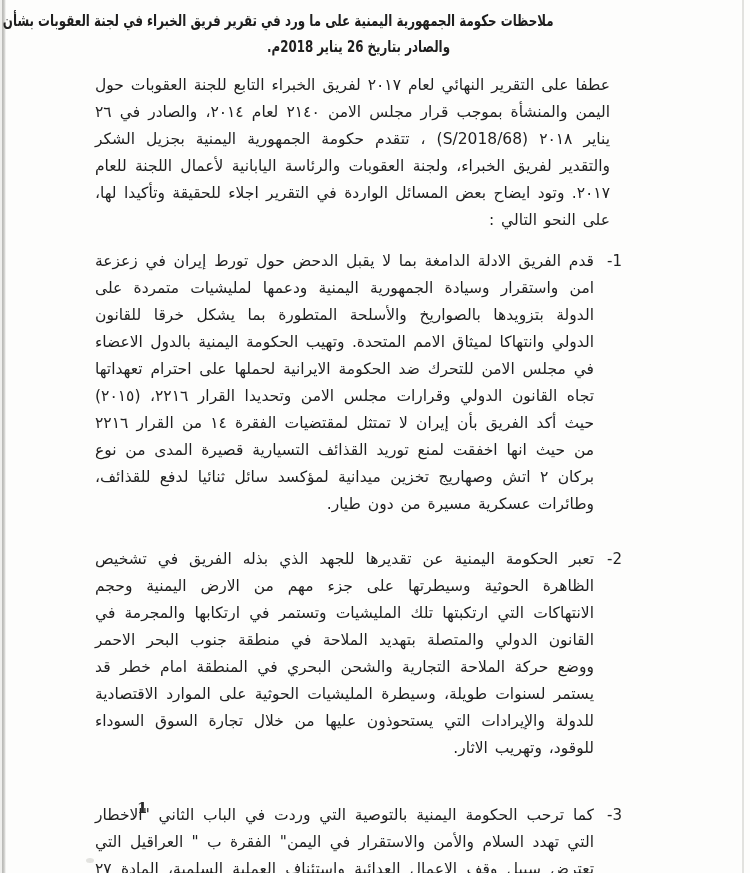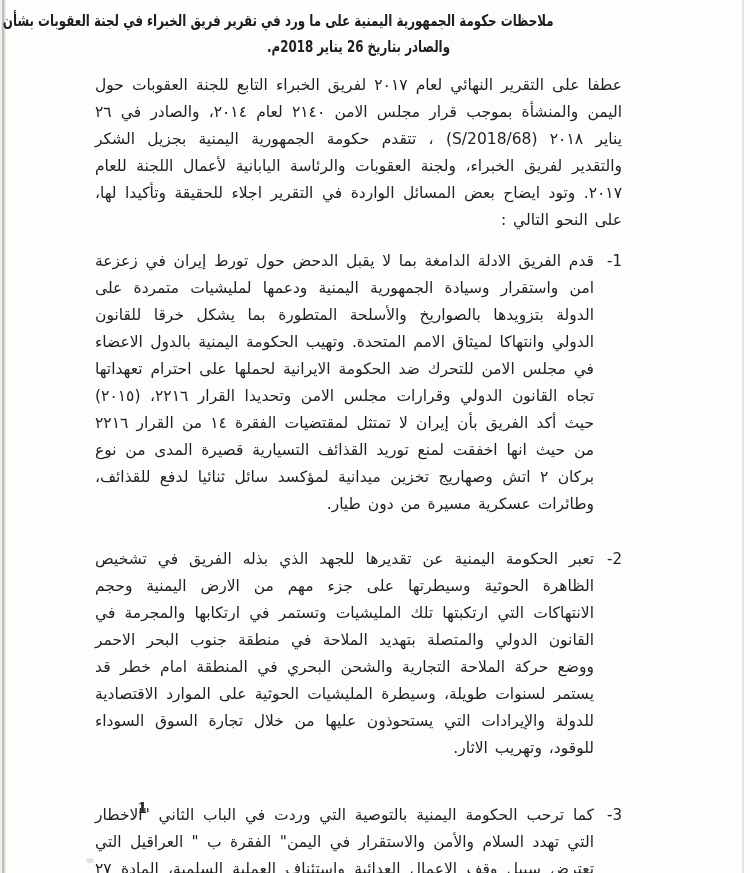--- a/index.html
+++ b/index.html
@@ -49,21 +49,21 @@
     transform-origin: 50% 50%;
     white-space: nowrap;
   }
   .title span { display: block; }
   .body-text {
     font-size: 15.5px;
     line-height: 27px;
     text-align: justify;
     word-spacing: 2px;
   }
-  .intro { margin: 0 0 14px 0; }
+  .intro { margin: 0 12px 14px 0; }
   .item { display: flex; }
   .item-1 { margin-bottom: 28px; }
   .item-2 { margin-bottom: 40px; }
   .marker {
     flex: 0 0 28px;
     line-height: 27px;
     font-size: 15px;
   }
   .itext { flex: 1 1 auto; }
   .pagenum {

